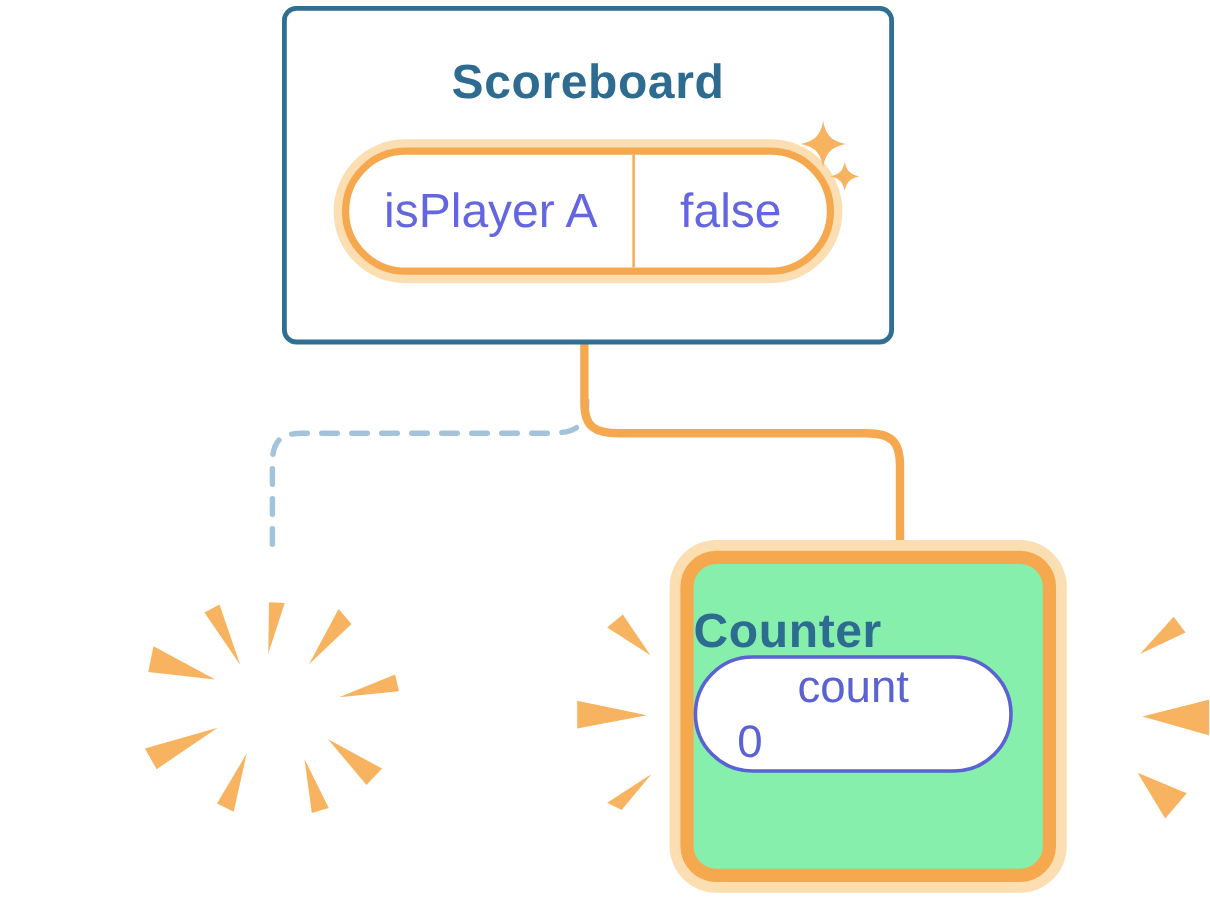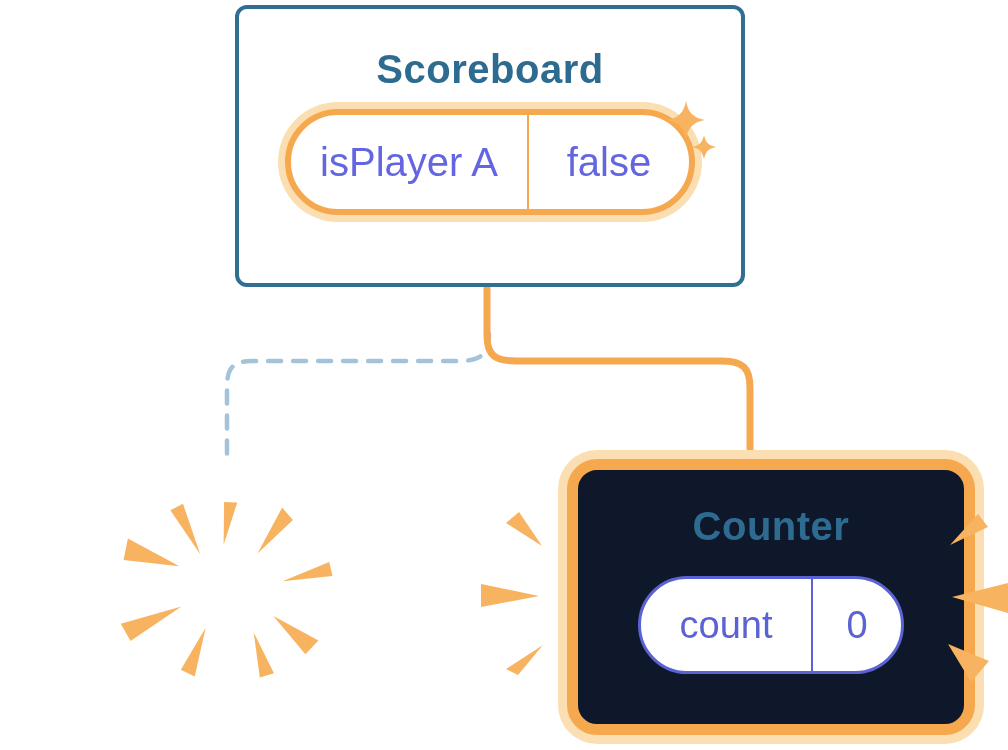--- a/index.html
+++ b/index.html
@@ -26,51 +26,51 @@
   .scoreboard-card{
     position:absolute;left:235px;top:5px;width:510px;height:282px;
     background:#fff;border:4px solid var(--blue-border);border-radius:12px;
     display:flex;flex-direction:column;align-items:center;
   }
   .card-title{
     margin-top:40px;font-size:40px;font-weight:600;color:var(--blue-text);
     letter-spacing:.5px;line-height:1;
   }
   .state-pill{
-    margin-top:20px;display:flex;align-items:stretch;
+    margin-top:34px;display:flex;align-items:stretch;
     width:410px;height:106px;background:#fff;
     border:6px solid var(--orange);border-radius:60px;
     box-shadow:0 0 0 7px var(--orange-soft);
     overflow:hidden;
   }
   .state-pill .cell{display:flex;align-items:center;justify-content:center;}
   .state-pill .cell.name{flex:1 1 auto;font-size:40px;color:var(--purple);}
   .state-pill .cell.value{width:160px;font-size:40px;font-weight:normal;color:var(--purple);}
   .state-pill .divider{width:2px;background:var(--orange);}
 
   .sparkles{position:absolute;right:18px;top:86px;}
 
   
   .destroyed-card{
     position:absolute;left:110px;top:476px;width:232px;height:224px;
     background:#fff;border-radius:20px;transform:rotate(11.5deg);
   }
 
   
   .counter-card{
-    position:absolute;left:567px;top:459px;width:408px;height:276px;
-    background:#0f172a;border:11px solid var(--orange);border-radius:30px;
+    position:absolute;left:567px;top:459px;width:313px;height:276px;
+    background:#86efac;border:11px solid var(--orange);border-radius:30px;
     box-shadow:0 0 0 9px var(--orange-soft);
-    display:flex;flex-direction:column;align-items:center;
+    display:flex;flex-direction:column;
   }
   .counter-card .card-title{margin-top:36px;font-size:40px;}
   .counter-pill{
-    margin-top:30px;display:flex;align-items:stretch;
+    display:flex;align-items:stretch;
     width:266px;height:98px;background:#fff;
-    border:3px solid var(--purple-counter);border-radius:50px;overflow:hidden;
+    border:3px solid var(--purple-counter);border-radius:50px;overflow:hidden;flex-direction:column;
   }
   .counter-pill .cell{display:flex;align-items:center;justify-content:center;}
   .counter-pill .cell.name{flex:1 1 auto;font-size:38px;color:var(--purple-counter);}
   .counter-pill .cell.value{width:88px;font-size:38px;color:var(--purple-counter);}
   .counter-pill .divider{width:2px;background:var(--purple-counter);}
 
   .emphasis-layer{position:absolute;left:0;top:0;width:1008px;height:750px;pointer-events:none;}
 </style>
 </head>
 <body>

